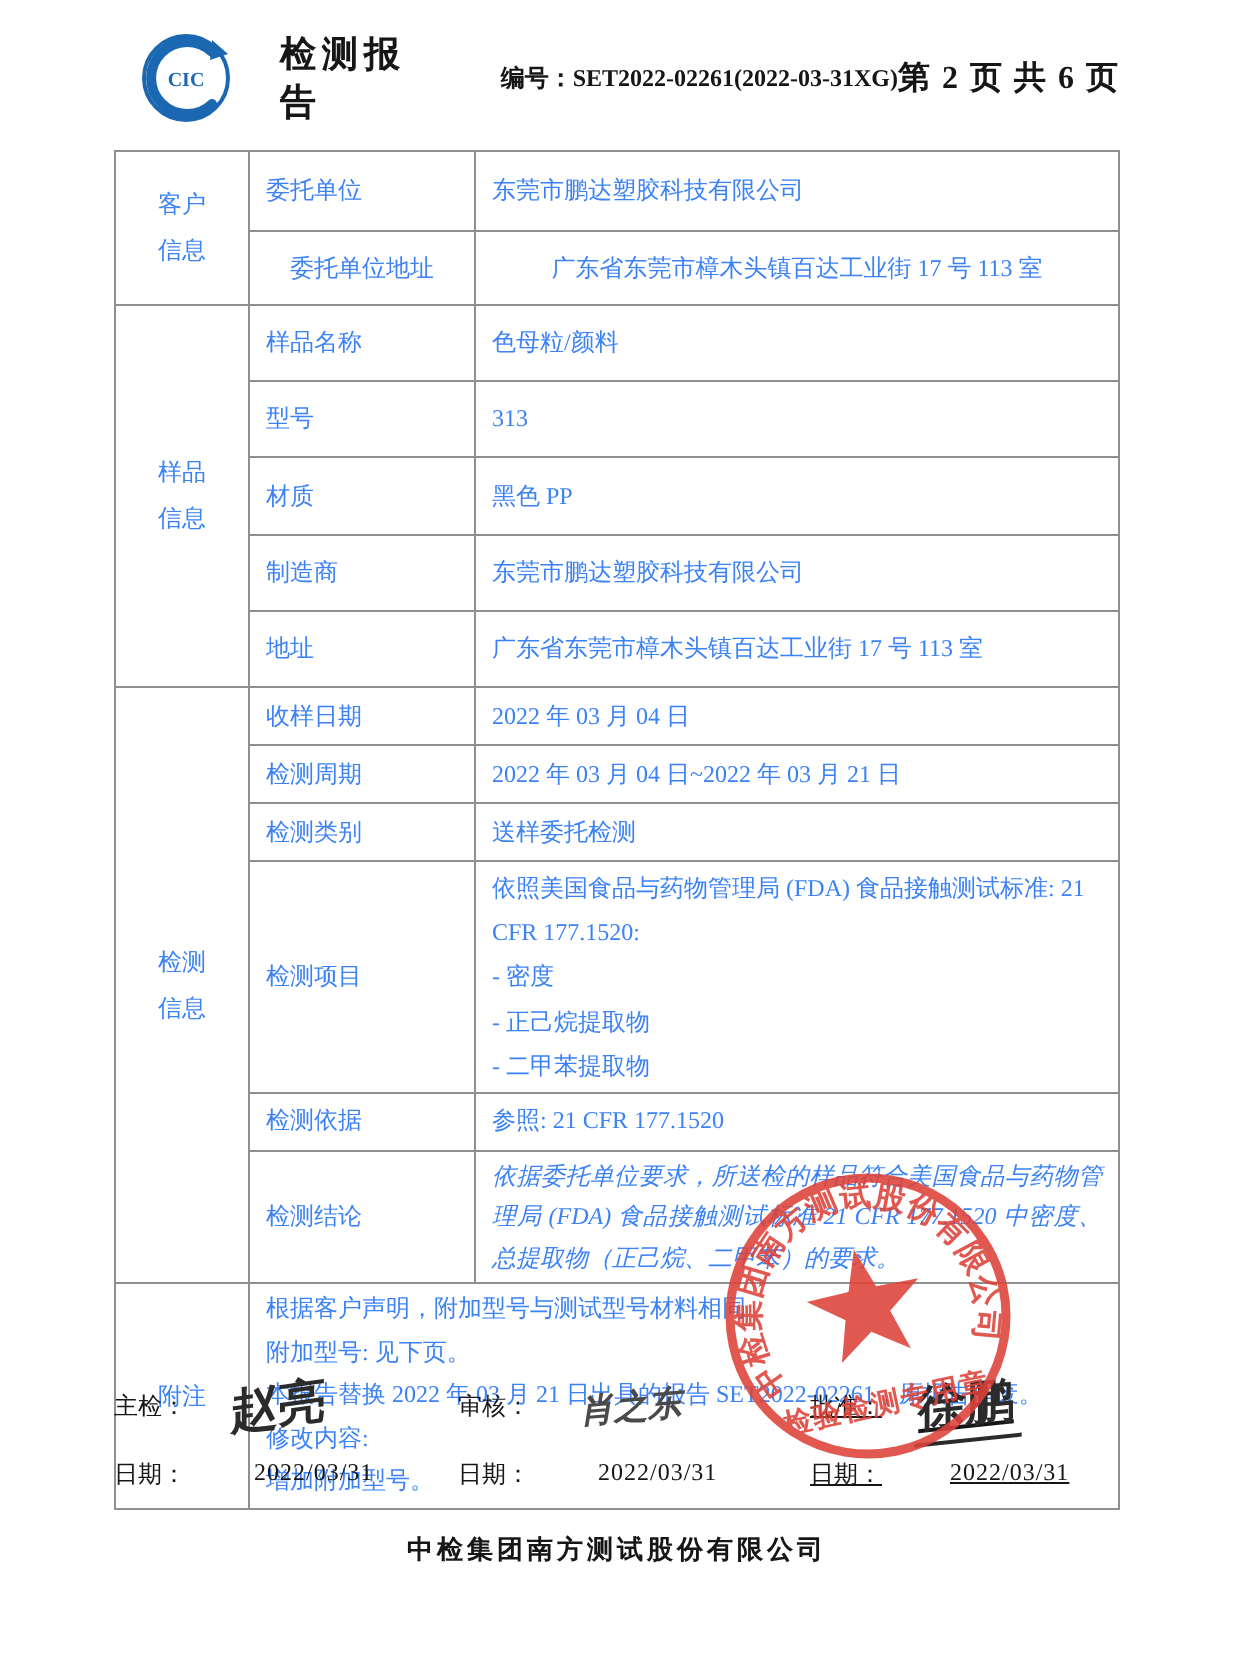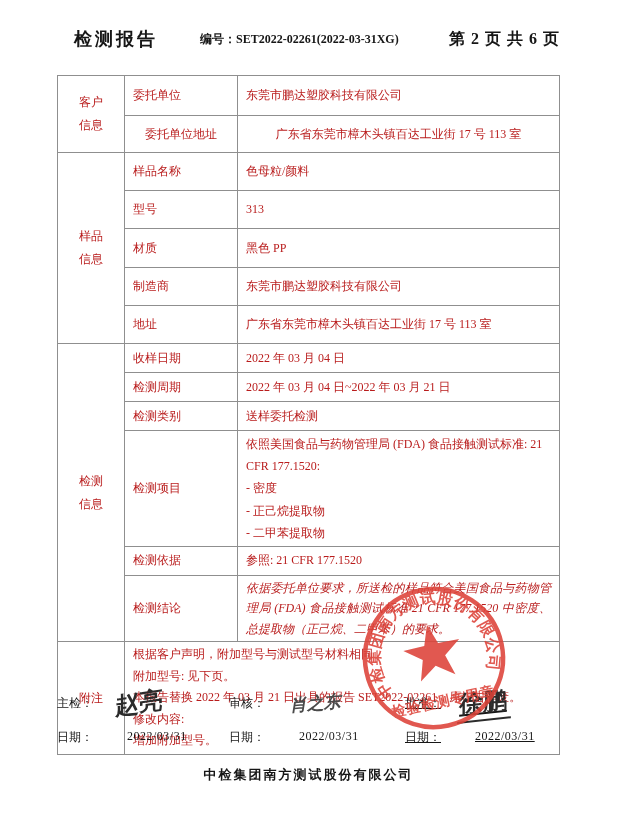--- a/index.html
+++ b/index.html
@@ -12,21 +12,21 @@
   
   .header { position:absolute; top:14px; left:60px; width:500px; height:50px;
             display:flex; align-items:center; }
   .logo-wrap { width:66px; height:48px; flex:0 0 auto; }
   .hdr-title { font-weight:700; font-size:18px; letter-spacing:3px; margin-left:14px; }
   .hdr-no { font-weight:700; font-size:12px; margin-left:42px; white-space:nowrap; }
   .hdr-page { font-weight:700; font-size:16px; margin-left:auto; letter-spacing:1px; white-space:nowrap; }
 
   
   table.report { position:absolute; top:75px; left:57px; width:503px;
-    border-collapse:collapse; table-layout:fixed; font-size:12px; color:#b91c1c; }
+    border-collapse:collapse; table-layout:fixed; font-size:12px; color:#3b82f6; }
   table.report td { border:1px solid #8f8f8f; padding:2px 8px; vertical-align:middle;
     overflow:hidden; }
   td.sec { width:50px; text-align:center; padding:0 4px; }
   td.sec .secline { display:block; line-height:1.9; }
   td.lbl { width:96px; }
   td.val { }
   tr.h35 td { height:35px; } tr.h32 td { height:32px;text-align:center; }
   tr.h33 td { height:33px; } tr.h34 td { height:34px; }
   tr.h24 td { height:24px; }
   td.multiline { line-height:1.85; padding-top:4px; padding-bottom:4px; }
@@ -55,20 +55,28 @@
   .footer { position:absolute; top:766px; left:0; width:617px; text-align:center; }
   .f-company { font-weight:700; font-size:13px; letter-spacing:2px; }
   .f-line { font-size:11.5px; margin-top:5px; white-space:nowrap; }
   .f-url { color:#0000cc; text-decoration:underline;
            font-family:"DejaVu Sans Mono","Liberation Mono",monospace; font-size:11px; }
 </style>
 </head>
 <body>
 
 <div class="header">
+  <div class="logo-wrap">
+    <svg viewBox="0 0 66 48" width="66" height="48">
+      <circle cx="33" cy="24" r="21" fill="none" stroke="#1b67b1" stroke-width="2"></circle>
+      <path d="M 46 11 A 18 18 0 1 0 46 37" fill="none" stroke="#1b67b1" stroke-width="5" stroke-linecap="round"></path>
+      <polygon points="46,5 54,12 45,15" fill="#1b67b1"></polygon>
+      <text x="33" y="28" text-anchor="middle" font-size="10" font-weight="bold" fill="#1b67b1" font-family="Liberation Serif, serif">CIC</text>
+    </svg>
+  </div>
   <div class="hdr-title">检测报告</div>
   <div class="hdr-no"><span>编号：</span><span>SET2022-02261(2022-03-31XG)</span></div>
   <div class="hdr-page">第 2 页 共 6 页</div>
 </div>
 
 <table class="report">
 
   <tbody>
       <tr class="h35">
     <td class="sec" rowspan="2">

